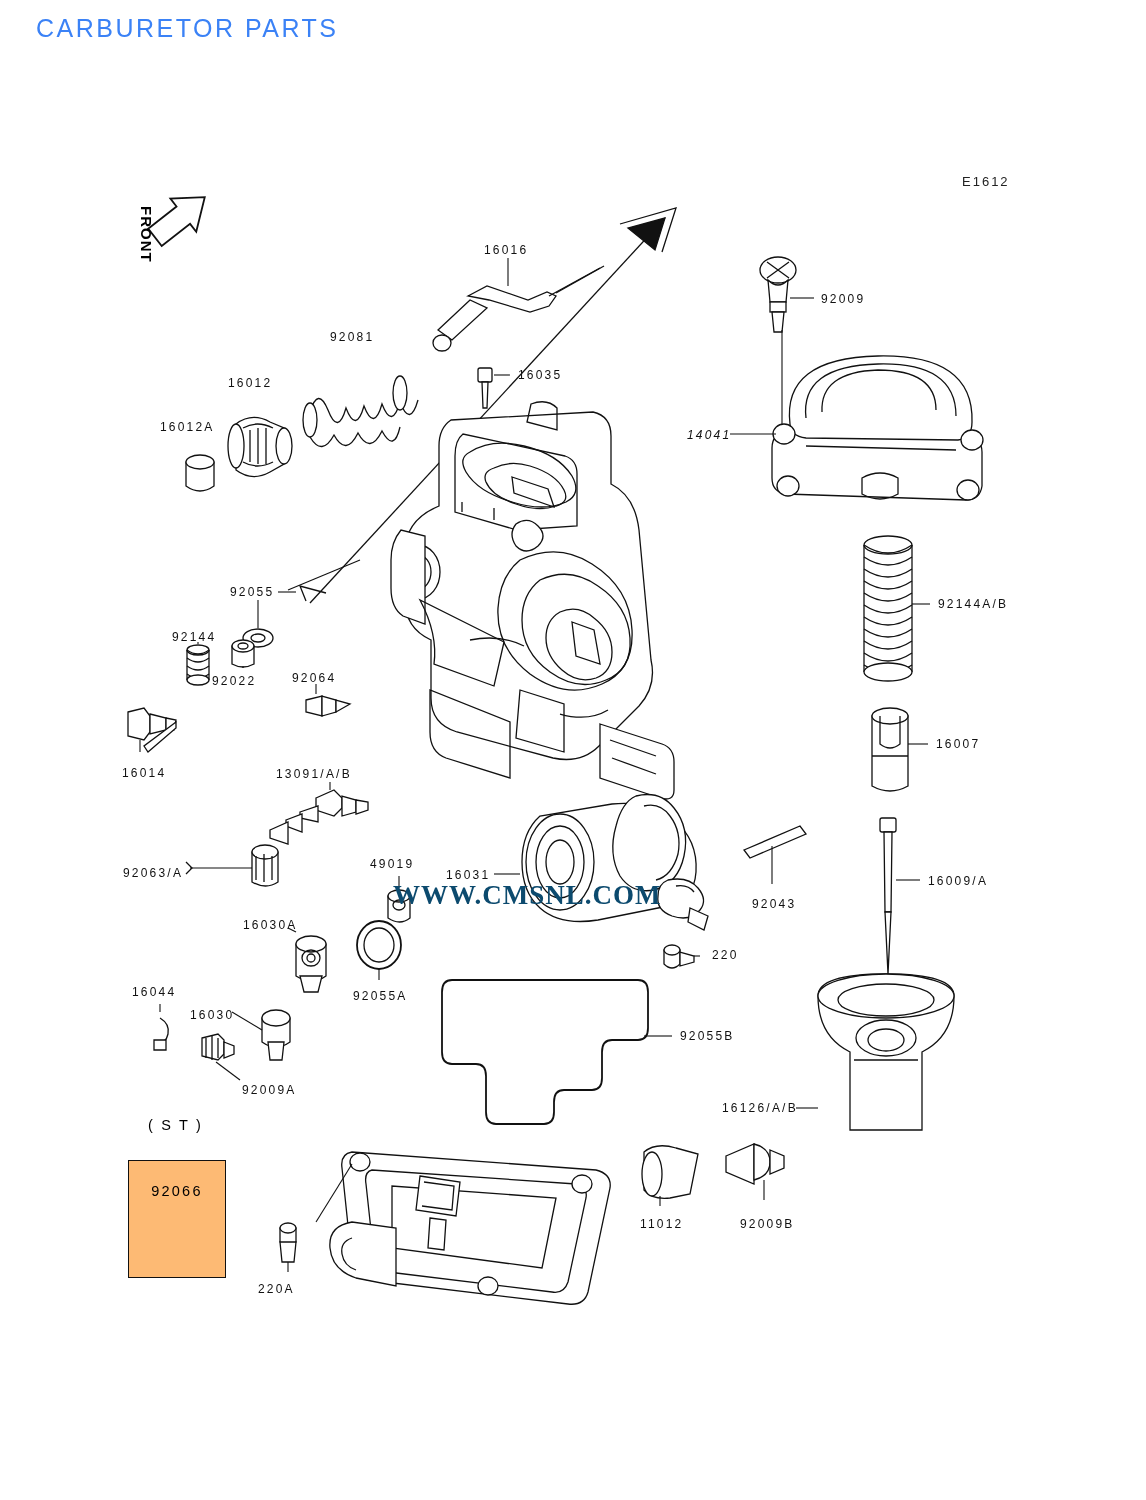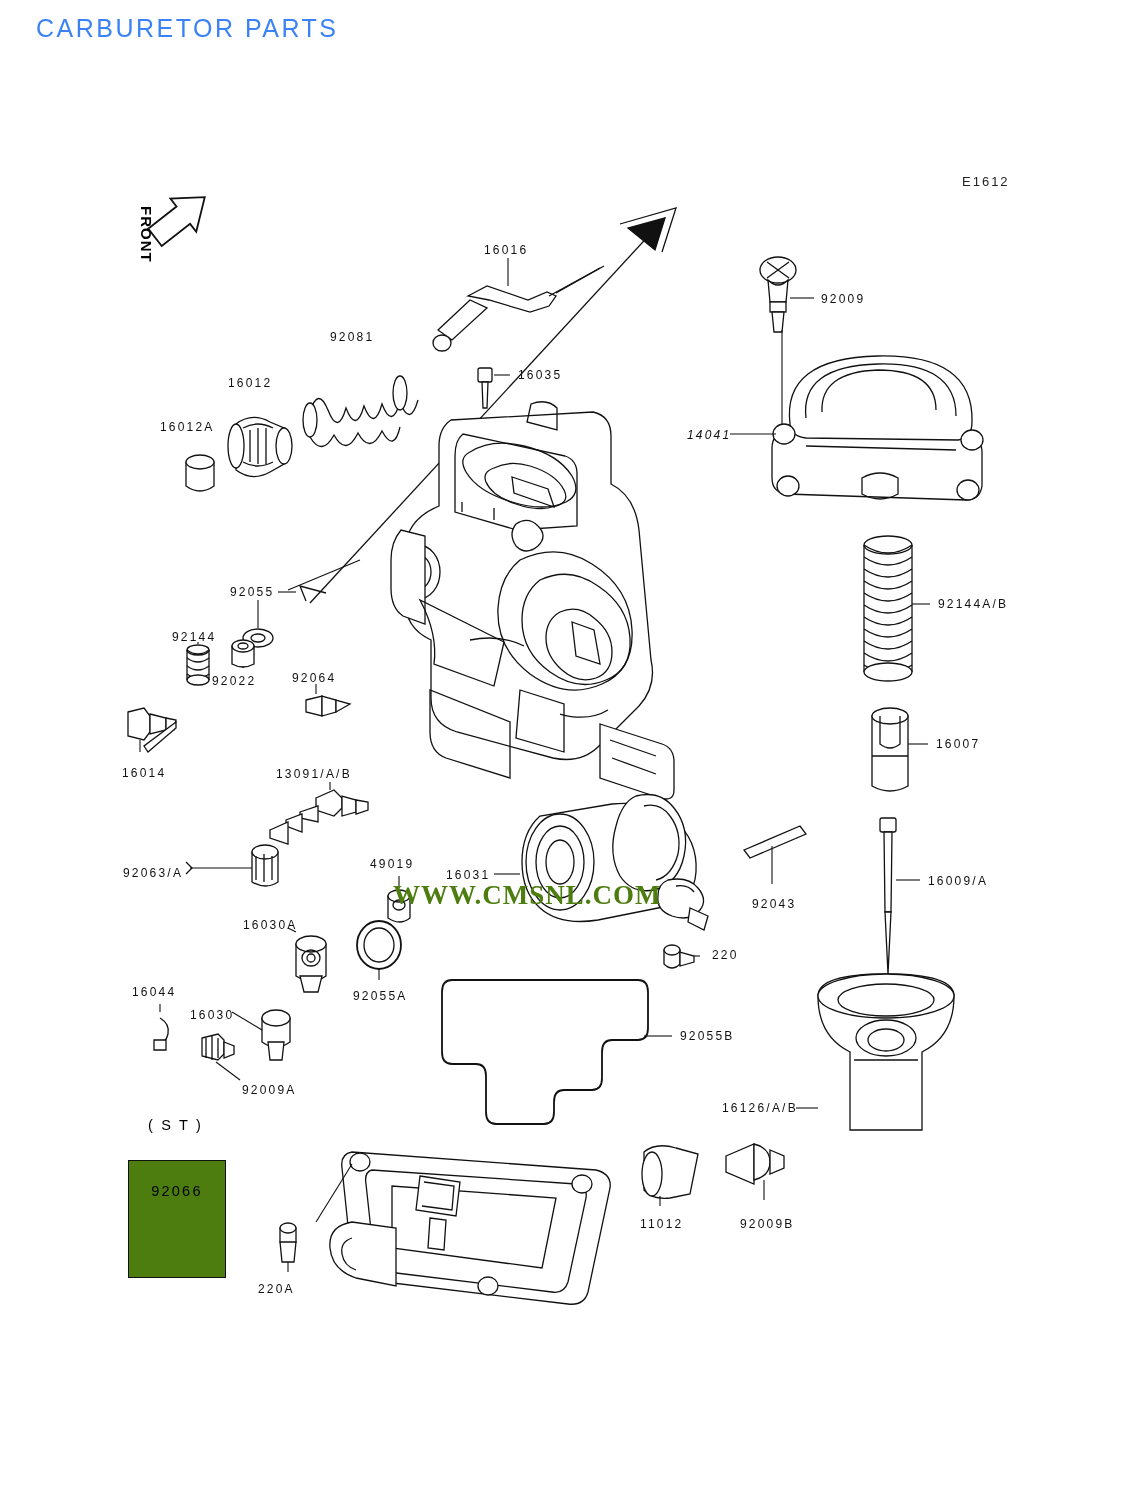--- a/index.html
+++ b/index.html
@@ -55,40 +55,40 @@
     color: #000000;
     letter-spacing: 0.5px;
   }
   #watermark {
     position: absolute;
     left: 393px;
     top: 880px;
     font-family: "Liberation Serif", serif;
     font-size: 27px;
     font-weight: bold;
-    color: #4d7c0f;
+    color: #0c4a6e;
     letter-spacing: 1px;
     user-select: none;
   }
   svg.art {
     position: absolute;
     left: 0;
     top: 0;
     width: 1146px;
     height: 1500px;
     pointer-events: none;
   }
   .st-box {
     position: absolute;
     left: 128px;
     top: 1160px;
     width: 96px;
     height: 116px;
     border: 1.6px solid #111;
-    background: #4d7c0f;
+    background: #fdba74;
   }
   .st-label {
     position: absolute;
     left: 148px;
     top: 1117px;
     font-size: 14.5px;
     letter-spacing: 2.2px;
   }
   .box-num {
     position: absolute;

